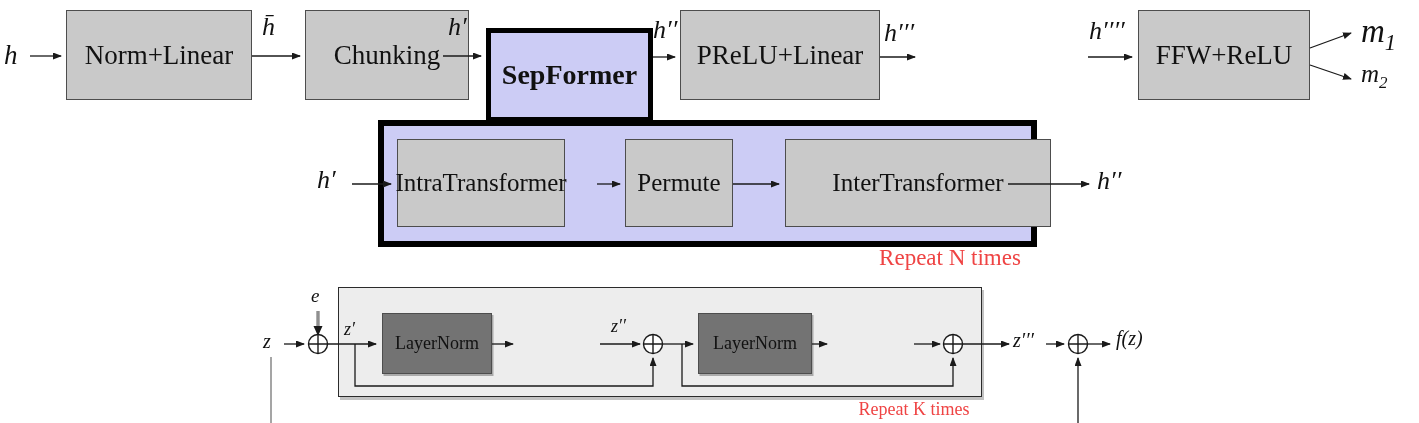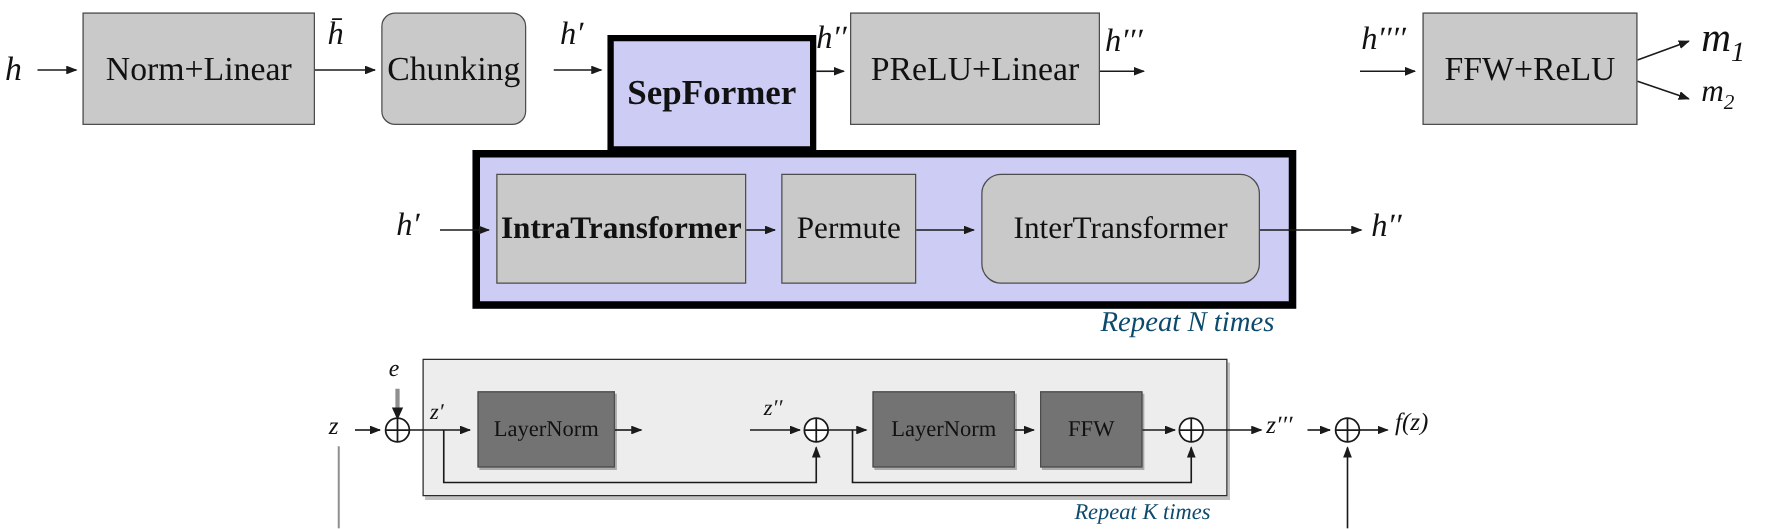--- a/index.html
+++ b/index.html
@@ -40,58 +40,57 @@
     box-shadow:1.5px 2px 0 #aaaaaa;
   }
   .mid-box{font-size:25px;}
   .mlabel{
     position:absolute;
     font-style:italic;color:#111;
     white-space:nowrap;line-height:1.05;
   }
   .mlabel sub{font-size:0.68em;font-style:italic;}
   .repeat{
-    position:absolute;font-style:italic;color:#0c4a6e;
+    position:absolute;color:#ef4444;
     text-align:center;white-space:nowrap;
   }
   #wires{position:absolute;left:0;top:0;pointer-events:none;}
 </style>
 </head>
 <body>
 
 <div id="canvas">
 
   <div class="box" style="left:66px;top:10px;width:186px;height:90px;">Norm+Linear</div>
-  <div class="box" style="left:305px;top:10px;width:116px;height:90px;border-radius:11px;">Chunking</div>
+  <div class="box" style="left:305px;top:10px;width:164px;height:90px;">Chunking</div>
   <div class="box accent-box" style="left:486px;top:9px;width:167px;height:94px;margin-top:19px;">SepFormer</div>
   <div class="box" style="left:680px;top:10px;width:200px;height:90px;">PReLU+Linear</div>
   <div class="box" style="left:1138px;top:10px;width:172px;height:90px;">FFW+ReLU</div>
 
   <div class="mlabel" style="left:4px;top:41px;font-size:27px;">h</div>
   <div class="mlabel" style="left:262px;top:13px;font-size:26px;">h̄</div>
   <div class="mlabel" style="left:448px;top:13px;font-size:26px;">h′</div>
   <div class="mlabel" style="left:653px;top:16px;font-size:26px;">h′′</div>
   <div class="mlabel" style="left:884px;top:19px;font-size:26px;">h′′′</div>
   <div class="mlabel" style="left:1089px;top:17px;font-size:26px;">h′′′′</div>
   <div class="mlabel" style="left:1361px;top:14px;font-size:33px;"><span>m</span><sub>1</sub></div>
   <div class="mlabel" style="left:1361px;top:61px;font-size:25px;"><span>m</span><sub>2</sub></div>
 
   <div class="accent-container" style="left:378px;top:120px;width:659px;height:127px;"></div>
-  <div class="box mid-box" style="left:397px;top:139px;width:200px;height:88px;font-weight:bold;">IntraTransformer</div>
+  <div class="box mid-box" style="left:397px;top:139px;width:168px;height:88px;">IntraTransformer</div>
   <div class="box mid-box" style="left:625px;top:139px;width:108px;height:88px;">Permute</div>
-  <div class="box mid-box" style="left:785px;top:139px;width:223px;height:88px;border-radius:16px;">InterTransformer</div>
+  <div class="box mid-box" style="left:785px;top:139px;width:266px;height:88px;">InterTransformer</div>
 
   <div class="mlabel" style="left:317px;top:166px;font-size:26px;">h′</div>
   <div class="mlabel" style="left:1097px;top:167px;font-size:26px;">h′′</div>
   <div class="repeat" style="left:845px;top:245px;width:210px;font-size:23px;">Repeat N times</div>
 
   <div class="panel" style="left:338px;top:287px;width:644px;height:110px;"></div>
   <div class="box inner-box" style="left:382px;top:313px;width:110px;height:61px;">LayerNorm</div>
   <div class="box inner-box" style="left:698px;top:313px;width:114px;height:61px;">LayerNorm</div>
-  <div class="box inner-box" style="left:832px;top:313px;width:82px;height:61px;">FFW</div>
 
   <div class="mlabel" style="left:311px;top:286px;font-size:19px;">e</div>
   <div class="mlabel" style="left:263px;top:331px;font-size:20px;">z</div>
   <div class="mlabel" style="left:344px;top:320px;font-size:18px;">z′</div>
   <div class="mlabel" style="left:611px;top:317px;font-size:18px;">z′′</div>
   <div class="mlabel" style="left:1013px;top:330px;font-size:20px;">z′′′</div>
   <div class="mlabel" style="left:1116px;top:328px;font-size:20px;">f(z)</div>
   <div class="repeat" style="left:836px;top:399px;width:156px;font-size:18px;">Repeat K times</div>
 
   <svg id="wires" width="1419" height="423" viewBox="0 0 1419 423">

